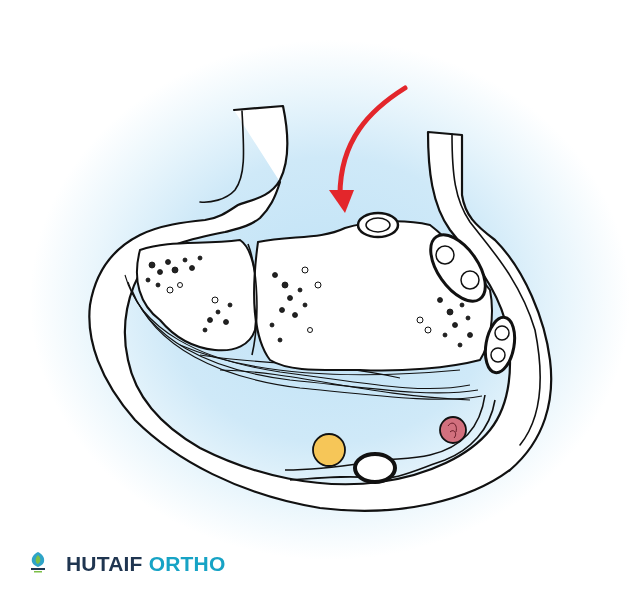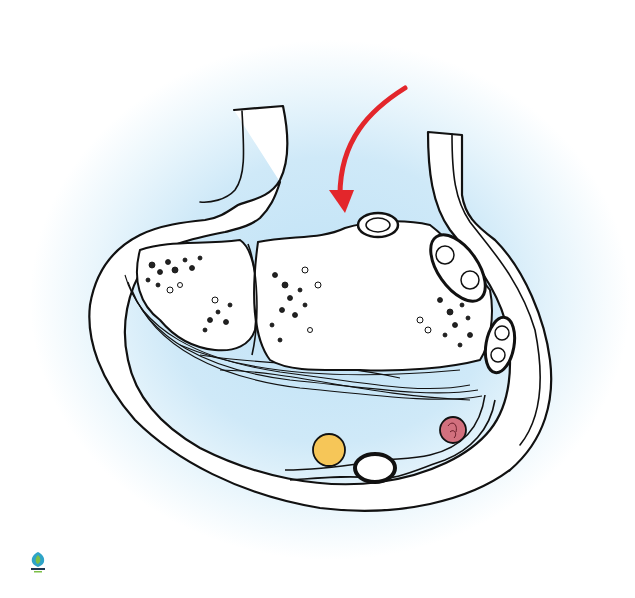--- a/index.html
+++ b/index.html
@@ -185,13 +185,16 @@
   </g>
 </svg>
 
 <div class="brand">
   <svg class="brand-logo" viewBox="0 0 20 24" xmlns="http://www.w3.org/2000/svg">
     <path d="M10,1 C14,3 17,6 16,11 C15,14 12,15 10,16 C8,15 5,14 4,11 C3,6 6,3 10,1 Z" fill="#2fa4c8"></path>
     <path d="M10,4 C12,6 13,8 12,11 C11,12 10,13 10,13 C10,13 8,12 8,11 C7,8 8,6 10,4 Z" fill="#7cbf46"></path>
     <rect x="3" y="17" width="14" height="2" fill="#1f3550"></rect>
     <rect x="6" y="20" width="8" height="1.5" fill="#7cbf46"></rect>
   </svg>
+  <div class="brand-text">
+    <span class="brand-word-1">HUTAIF</span><span class="brand-word-2">ORTHO</span>
+  </div>
 </div>
 
 </body></html>

